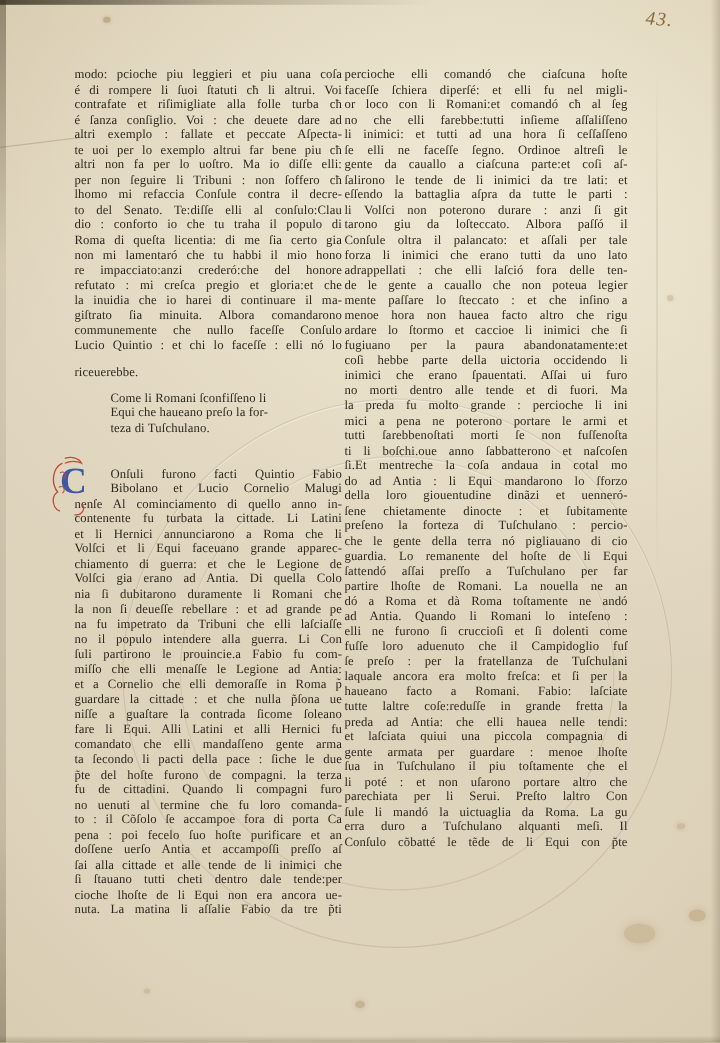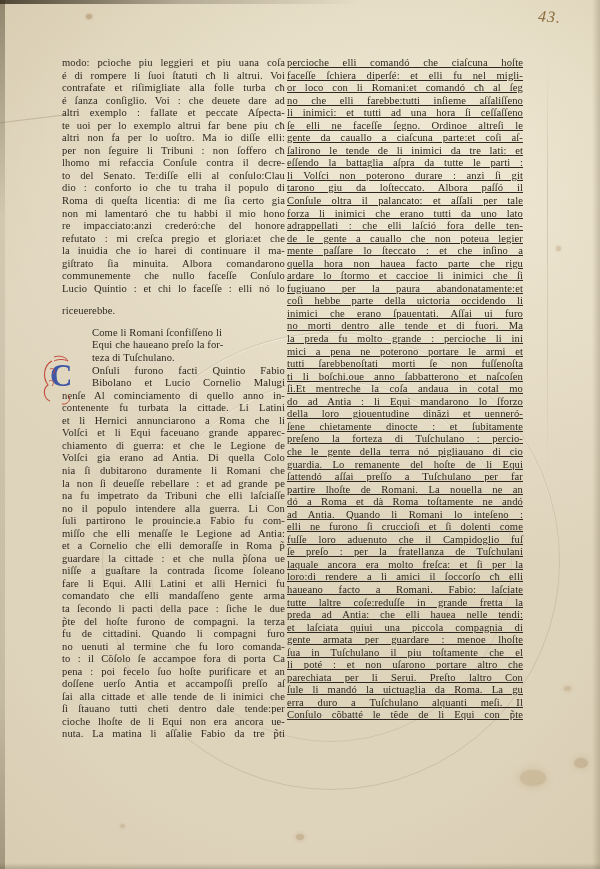--- a/index.html
+++ b/index.html
@@ -26,24 +26,24 @@
 
   .fox{position:absolute;border-radius:50%;}
 
   
   .folio{position:absolute;left:538px;top:8px;color:#8a6a3c;font-style:italic;
          font-size:16px;transform:rotate(4deg);letter-spacing:1px;}
 
   
   .col{position:absolute;top:57px;color:#2e2820;font-size:10.6px;line-height:12.55px;}
   .col.left{left:62px;width:223px;}
-  .col.right{left:287px;width:236px;text-decoration:underline;}
+  .col.right{left:287px;width:236px;}
   .tline{text-align:justify;text-align-last:justify;white-space:normal;letter-spacing:0.1px;}
   .noj{text-align-last:left;margin-top:10px;}
-  .rubric{margin:9px 0 0 0;padding-left:30px;}
+  .rubric{margin:9px 0 25px 0;padding-left:30px;}
   .rubric .tline{text-align-last:left;}
   .chapter{position:relative;}
   .chapter .ind{padding-left:30px;}
   .initial{position:absolute;left:-12px;top:-4px;font-size:31px;line-height:30px;
            color:#3f57a5;font-weight:bold;}
   .penwork{position:absolute;left:-24px;top:-10px;}
 </style>
 </head>
 <body>
 
@@ -155,21 +155,21 @@
         <div class="tline">gente da cauallo a ciaſcuna parte:et coſi aſ-</div>
         <div class="tline">ſalirono le tende de li inimici da tre lati: et</div>
         <div class="tline">eſſendo la battaglia aſpra da tutte le parti :</div>
         <div class="tline">li Volſci non poterono durare : anzi ſi git</div>
         <div class="tline">tarono giu da loſteccato. Albora paſſó il</div>
         <div class="tline">Conſule oltra il palancato: et aſſali per tale</div>
         <div class="tline">forza li inimici che erano tutti da uno lato</div>
         <div class="tline">adrappellati : che elli laſció fora delle ten-</div>
         <div class="tline">de le gente a cauallo che non poteua legier</div>
         <div class="tline">mente paſſare lo ſteccato : et che inſino a</div>
-        <div class="tline">quella hora non hauea facto parte che rigu</div>
+        <div class="tline">menoe hora non hauea facto altro che rigu</div>
         <div class="tline">ardare lo ſtormo et caccioe li inimici che ſi</div>
         <div class="tline">fugiuano per la paura abandonatamente:et</div>
         <div class="tline">coſi hebbe parte della uictoria occidendo li</div>
         <div class="tline">inimici che erano ſpauentati. Aſſai ui furo</div>
         <div class="tline">no morti dentro alle tende et di fuori. Ma</div>
         <div class="tline">la preda fu molto grande : percioche li ini</div>
         <div class="tline">mici a pena ne poterono portare le armi et</div>
         <div class="tline">tutti ſarebbenoſtati morti ſe non fuſſenoſta</div>
         <div class="tline">ti li boſchi.oue anno ſabbatterono et naſcoſen</div>
         <div class="tline">ſi.Et mentreche la coſa andaua in cotal mo</div>
@@ -180,21 +180,20 @@
         <div class="tline">che le gente della terra nó pigliauano di cio</div>
         <div class="tline">guardia. Lo remanente del hoſte de li Equi</div>
         <div class="tline">ſattendó aſſai preſſo a Tuſchulano per far</div>
         <div class="tline">partire lhoſte de Romani. La nouella ne an</div>
         <div class="tline">dó a Roma et dà Roma toſtamente ne andó</div>
         <div class="tline">ad Antia. Quando li Romani lo inteſeno :</div>
         <div class="tline">elli ne furono ſi cruccioſi et ſi dolenti come</div>
         <div class="tline">fuſſe loro aduenuto che il Campidoglio fuſ</div>
         <div class="tline">ſe preſo : per la fratellanza de Tuſchulani</div>
         <div class="tline">laquale ancora era molto freſca: et ſi per la</div>
-        <div class="tline">loro:di rendere a li amici il ſoccorſo cħ elli</div>
         <div class="tline">haueano facto a Romani. Fabio: laſciate</div>
         <div class="tline">tutte laltre coſe:reduſſe in grande fretta la</div>
         <div class="tline">preda ad Antia: che elli hauea nelle tendi:</div>
         <div class="tline">et laſciata quiui una piccola compagnia di</div>
         <div class="tline">gente armata per guardare : menoe lhoſte</div>
         <div class="tline">ſua in Tuſchulano il piu toſtamente che el</div>
         <div class="tline">li poté : et non uſarono portare altro che</div>
         <div class="tline">parechiata per li Serui. Preſto laltro Con</div>
         <div class="tline">ſule li mandó la uictuaglia da Roma. La gu</div>
         <div class="tline">erra duro a Tuſchulano alquanti meſi. Il</div>

